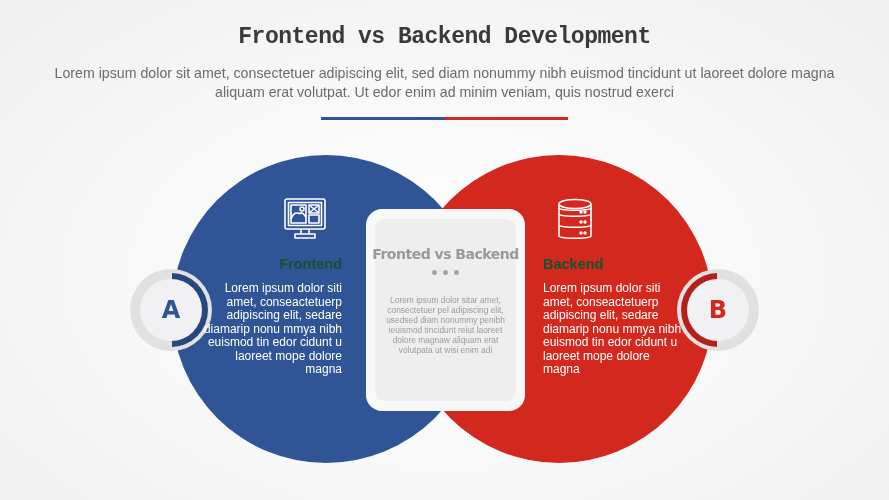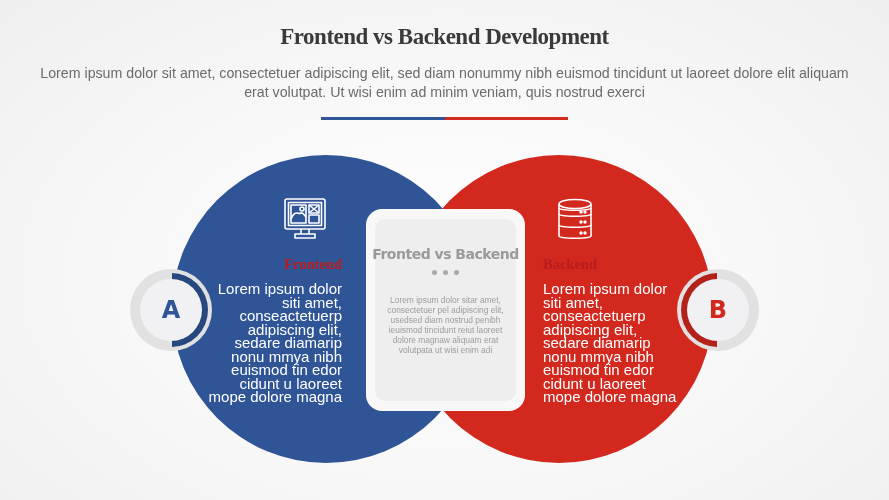--- a/index.html
+++ b/index.html
@@ -3,21 +3,21 @@
 <meta charset="utf-8">
 <style>
   html, body { margin:0; padding:0; }
   body {
     width:889px; height:500px; overflow:hidden; position:relative;
     background: radial-gradient(ellipse at 50% 55%, #ffffff 0%, #f7f7f7 55%, #efefef 100%);
     font-family: "Liberation Sans", sans-serif;
   }
   .title {
     position:absolute; left:0; top:24px; width:889px; text-align:center;
-    font-family:Liberation Serif, serif; font-weight:bold; font-size:23px;
+    font-family:Liberation Mono, monospace; font-weight:bold; font-size:23px;
     color:#3a3a3a; letter-spacing:-0.5px;
   }
   .subtitle {
     position:absolute; left:40px; top:64px; width:809px; text-align:center;
     font-family:"Liberation Sans", sans-serif; font-size:14.2px; line-height:19px;
     color:#6b6b6b;
   }
   .underline { position:absolute; top:117px; height:3px; }
   .underline.blue { left:321px; width:124px; background:#2f5597; }
   .underline.red { left:445px; width:123px; background:#d12b22; }
@@ -43,28 +43,28 @@
     font-family:"DejaVu Sans", sans-serif; font-weight:bold; font-size:24px;
   }
   .badge-inner.a { left:140px; top:279px; color:#2f5597; }
   .badge-inner.b { left:687px; top:279px; color:#d2281e; }
 
   .icon { position:absolute; }
   .icon.monitor { left:283px; top:197px; width:44px; height:44px; }
   .icon.db { left:556px; top:198px; width:38px; height:44px; }
 
   .side-title {
-    position:absolute; top:256px; font-family:Liberation Serif, serif;
-    font-weight:bold; font-size:14.5px; color:#b91c1c;
+    position:absolute; top:256px; font-family:Liberation Sans, sans-serif;
+    font-weight:bold; font-size:14.5px; color:#14532d;
   }
   .side-title.left { right:547px; text-align:right; }
   .side-title.right { left:543px; text-align:center; }
 
   .side-text {
-    position:absolute; top:282px; width:140px; font-size:15px; line-height:13.5px;
+    position:absolute; top:282px; width:140px; font-size:12px; line-height:13.5px;
     color:#ffffff;
   }
   .side-text.left { left:202px; text-align:right; }
   .side-text.right { left:543px; text-align:left; }
 
   .card-outer {
     position:absolute; left:366px; top:209px; width:159px; height:202px;
     background:#f8f8f8; border-radius:16px;
   }
   .card-inner {
@@ -83,21 +83,21 @@
   .card-dots span { width:5px; height:5px; border-radius:50%; background:#a8a8a8; display:block; }
   .card-text {
     position:absolute; left:380px; top:295px; width:131px; text-align:center;
     font-size:8.4px; line-height:10px; color:#9c9c9c;
   }
 </style>
 </head>
 <body>
 
 <div class="title">Frontend vs Backend Development</div>
-<div class="subtitle">Lorem ipsum dolor sit amet, consectetuer adipiscing elit, sed diam nonummy nibh euismod tincidunt ut laoreet dolore elit aliquam erat volutpat. Ut wisi enim ad minim veniam, quis nostrud exerci</div>
+<div class="subtitle">Lorem ipsum dolor sit amet, consectetuer adipiscing elit, sed diam nonummy nibh euismod tincidunt ut laoreet dolore magna aliquam erat volutpat. Ut edor enim ad minim veniam, quis nostrud exerci</div>
 <div class="underline blue"></div>
 <div class="underline red"></div>
 
 <div class="big-circle blue"></div>
 <div class="big-circle red"></div>
 
 <div class="badge-ring a"></div>
 <div class="badge-shadow a"></div>
 <div class="badge-inner a">A</div>
 
@@ -143,13 +143,13 @@
 <div class="side-text right">Lorem ipsum dolor siti amet, conseactetuerp adipiscing elit, sedare diamarip nonu mmya nibh euismod tin edor cidunt u laoreet mope dolore magna</div>
 
 <div class="card-outer"></div>
 <div class="card-inner"></div>
 <div class="card-title">Fronted vs Backend</div>
 <div class="card-dots">
   <span></span>
   <span></span>
   <span></span>
 </div>
-<div class="card-text">Lorem ipsum dolor sitar amet, consectetuer pel adipiscing elit, usedsed diam nostrud penibh ieuismod tincidunt reiut laoreet dolore magnaw aliquam erat volutpata ut wisi enim adi</div>
+<div class="card-text">Lorem ipsum dolor sitar amet, consectetuer pel adipiscing elit, usedsed diam nonummy penibh ieuismod tincidunt reiut laoreet dolore magnaw aliquam erat volutpata ut wisi enim adi</div>
 
 </body></html>

